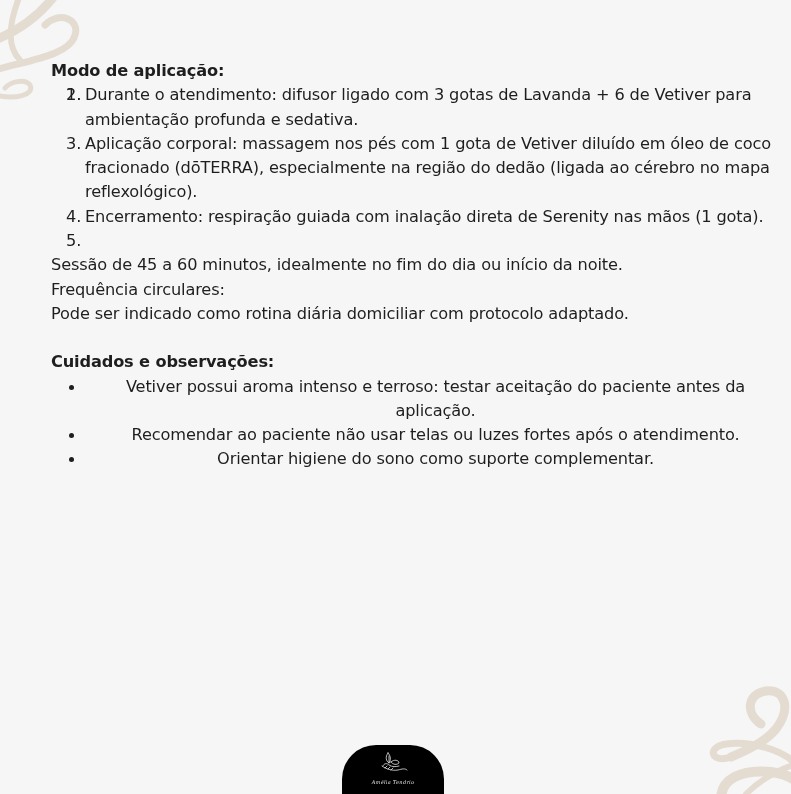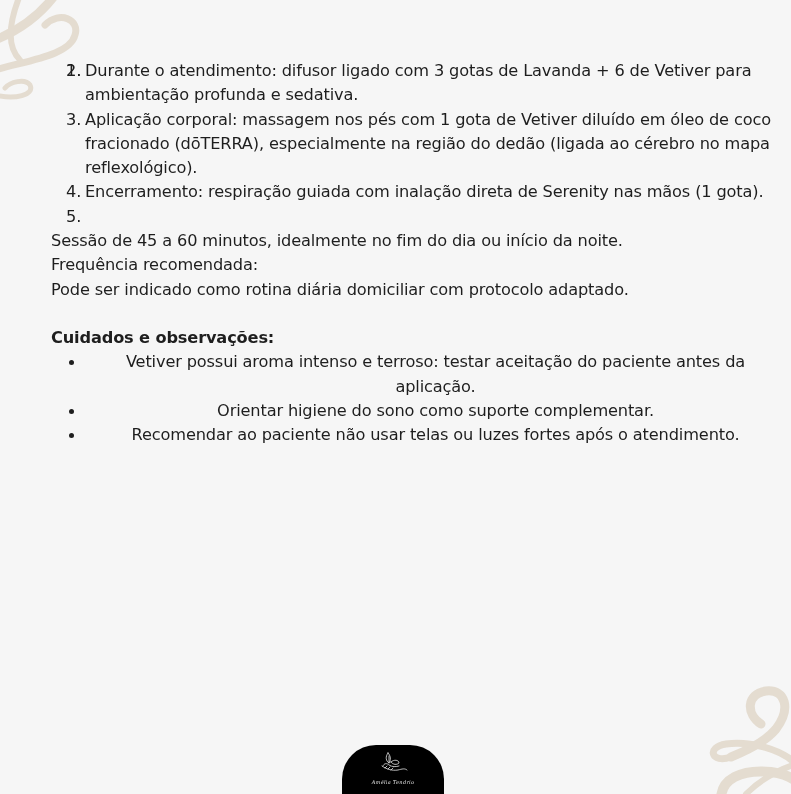--- a/index.html
+++ b/index.html
@@ -110,20 +110,21 @@
   <g fill="none" stroke="#e4dcd0" stroke-linecap="round">
     <path d="M110 55 C 95 45, 95 25, 115 22 C 135 20, 140 40, 125 60 C 115 72, 100 80, 80 88" stroke-width="9"></path>
     <path d="M80 88 C 60 95, 55 78, 75 75 C 100 72, 130 80, 145 95" stroke-width="7"></path>
     <path d="M70 130 C 70 110, 90 100, 120 103 C 135 105, 145 110, 150 118" stroke-width="10"></path>
     <path d="M95 125 C 110 110, 130 100, 145 95" stroke-width="6"></path>
   </g>
 </svg>
 
 <div class="content">
 
+  <p class="heading">Modo de aplicação:</p>
   <ol class="steps">
     <li>
       <span class="num">1.</span>
     </li>
     <li>
       <span class="num">2.</span>
       <span>Durante o atendimento: difusor ligado com 3 gotas de Lavanda + 6 de Vetiver para ambientação profunda e sedativa.</span>
     </li>
     <li>
       <span class="num">3.</span>
@@ -133,38 +134,38 @@
       <span class="num">4.</span>
       <span>Encerramento: respiração guiada com inalação direta de Serenity nas mãos (1 gota).</span>
     </li>
     <li style="min-height:24.3px;">
       <span class="num">5.</span>
       <span></span>
     </li>
   </ol>
 
   <p class="para">Sessão de 45 a 60 minutos, idealmente no fim do dia ou início da noite.</p>
-  <p class="para">Frequência recomendada:</p>
+  <p class="para">Frequência circulares:</p>
   <p class="para">Pode ser indicado como rotina diária domiciliar com protocolo adaptado.</p>
 
   <div class="spacer"></div>
 
   <p class="heading">Cuidados e observações:</p>
   <ul class="bullets">
     <li>
       <span class="dot"></span>
       <span>Vetiver possui aroma intenso e terroso: testar aceitação do paciente antes da aplicação.</span>
     </li>
     <li>
       <span class="dot"></span>
-      <span>Orientar higiene do sono como suporte complementar.</span>
+      <span>Recomendar ao paciente não usar telas ou luzes fortes após o atendimento.</span>
     </li>
     <li>
       <span class="dot"></span>
-      <span>Recomendar ao paciente não usar telas ou luzes fortes após o atendimento.</span>
+      <span>Orientar higiene do sono como suporte complementar.</span>
     </li>
   </ul>
 </div>
 
 <div class="logo">
   <svg width="30" height="26" viewBox="0 0 30 26">
     <g fill="none" stroke="#e8e8e8" stroke-width="0.8" stroke-linecap="round">
       <path d="M10 2 C 7 6, 8 10, 11 12 C 13 9, 13 5, 10 2 Z"></path>
       <path d="M11 12 L 11 5"></path>
       <path d="M13 11 C 16 8, 21 9, 21 12 C 19 14, 15 14, 13 11 Z"></path>

